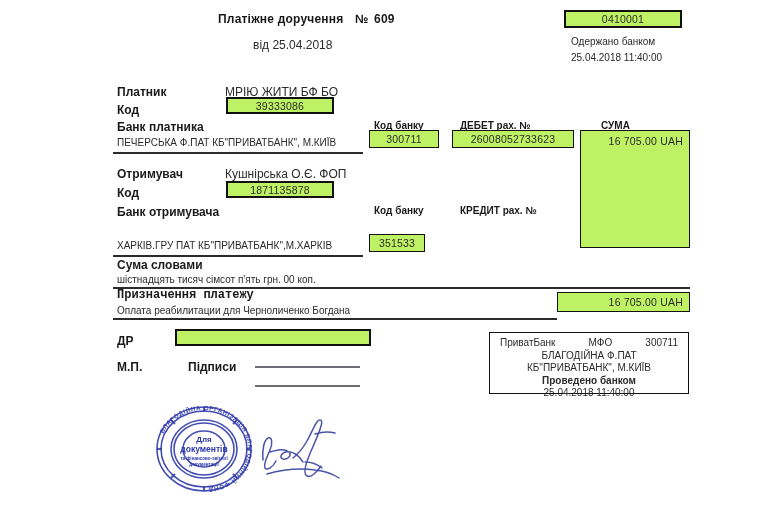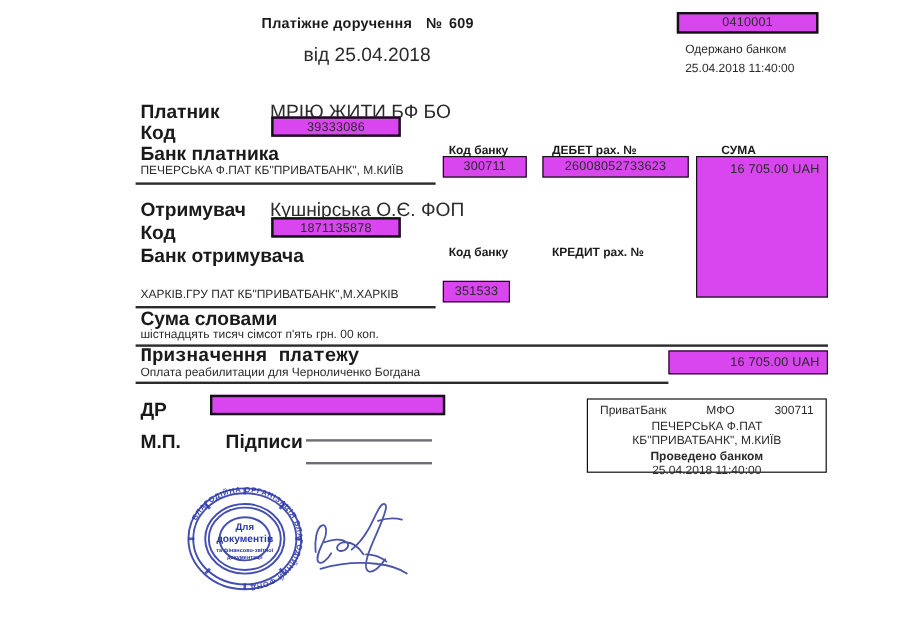--- a/index.html
+++ b/index.html
@@ -11,29 +11,29 @@
     position: relative;
     width: 768px;
     height: 516px;
     background: #ffffff;
     font-family: "Liberation Sans", sans-serif;
     color: #1a1a1a;
     overflow: hidden;
   }
   .abs { position: absolute; }
   .b { font-weight: bold; }
-  .t11 { font-size: 16px; }
+  .t11 { font-size: 12px; }
   .t10 { font-size: 10px; }
   .t12 { font-size: 12px; }
 
   
   .box {
     position: absolute;
     border: 2px solid #111;
-    background: #d946ef;
+    background: #bef264;
     box-sizing: border-box;
     display: flex;
     align-items: center;
     justify-content: center;
     font-size: 10.5px;
     color: #2a2a2a;
     letter-spacing: 0.2px;
   }
   .box.thin { border-width: 1.6px; }
   .box.topval {
@@ -182,21 +182,21 @@
 
   <div class="sigline" style="left:255px; top:366px; width:105px;"></div>
   <div class="sigline" style="left:255px; top:385px; width:105px;"></div>
 
   <div id="bank-confirm" style="left:489px; top:332px; width:200px; height:62px;">
     <div class="mfo-row">
       <span>ПриватБанк</span>
       <span>МФО</span>
       <span>300711</span>
     </div>
-    <div>ПЕЧЕРСЬКА Ф.ПАТ</div>
+    <div>БЛАГОДІЙНА Ф.ПАТ</div>
     <div>КБ"ПРИВАТБАНК", М.КИЇВ</div>
     <div class="b">Проведено банком</div>
     <div>25.04.2018 11:40:00</div>
   </div>
 
   <div id="seal" style="left:143px; top:398px;">
     <svg width="122" height="103" viewBox="0 0 122 103">
       <defs>
         <path id="ringOuter" d="M 61,12 m -44,39 a 44,39 0 1,1 88,0 a 44,39 0 1,1 -88,0"></path>
         <path id="ringInner" d="M 61,20 m -36,31 a 36,31 0 1,1 72,0 a 36,31 0 1,1 -72,0"></path>

